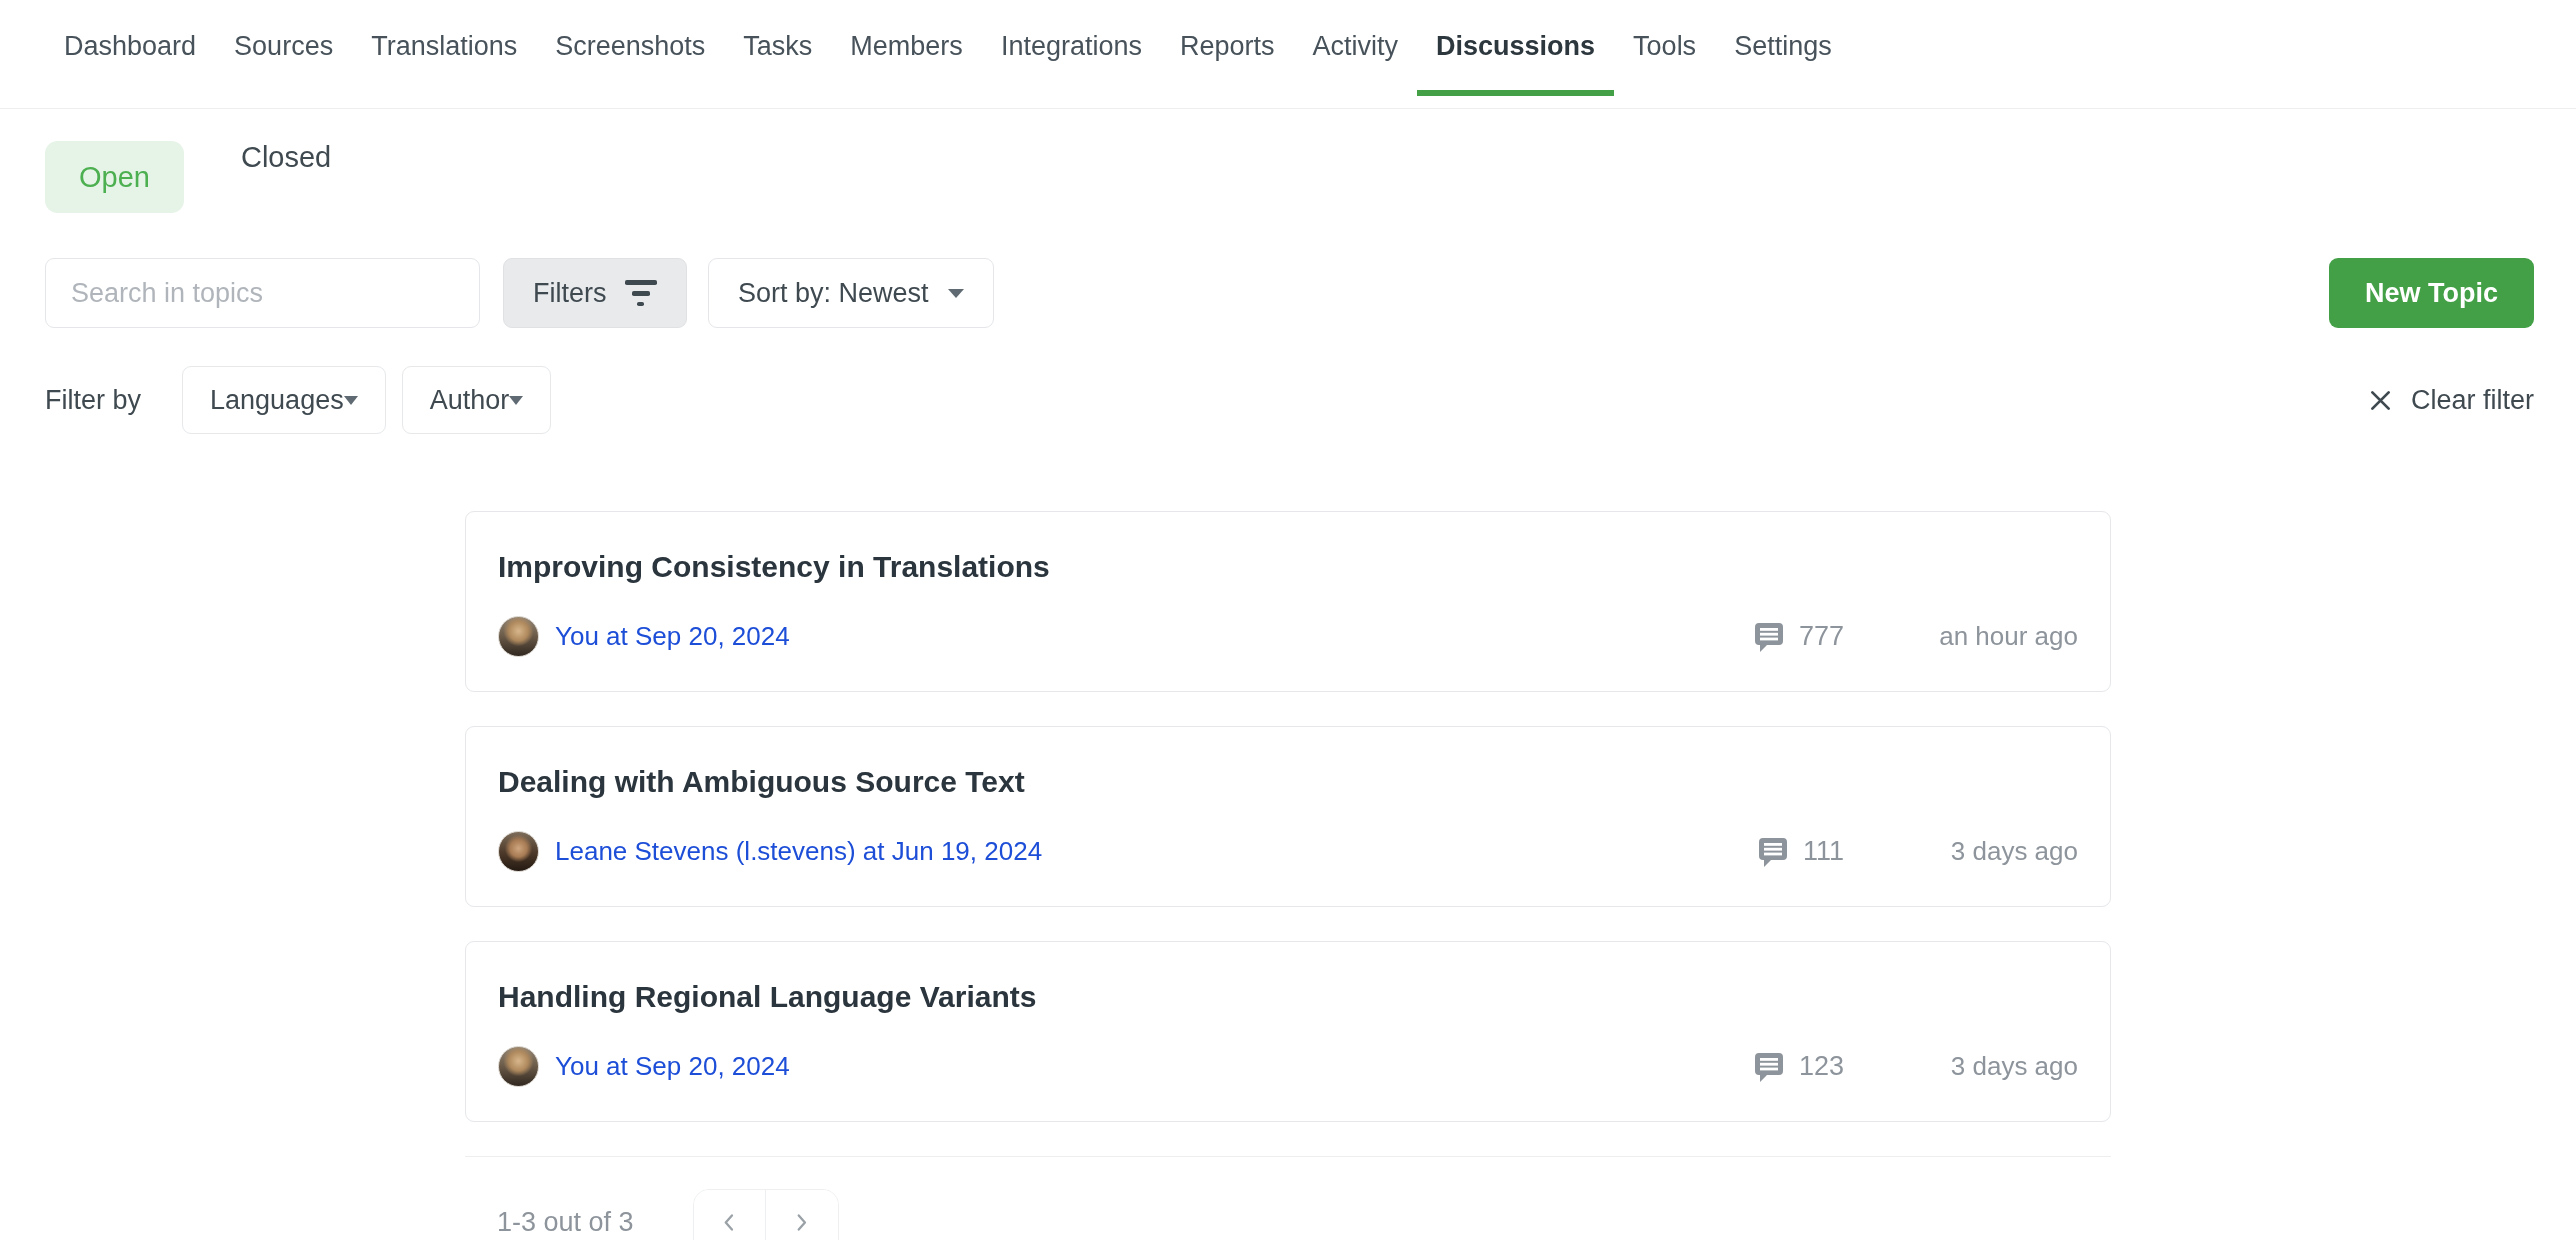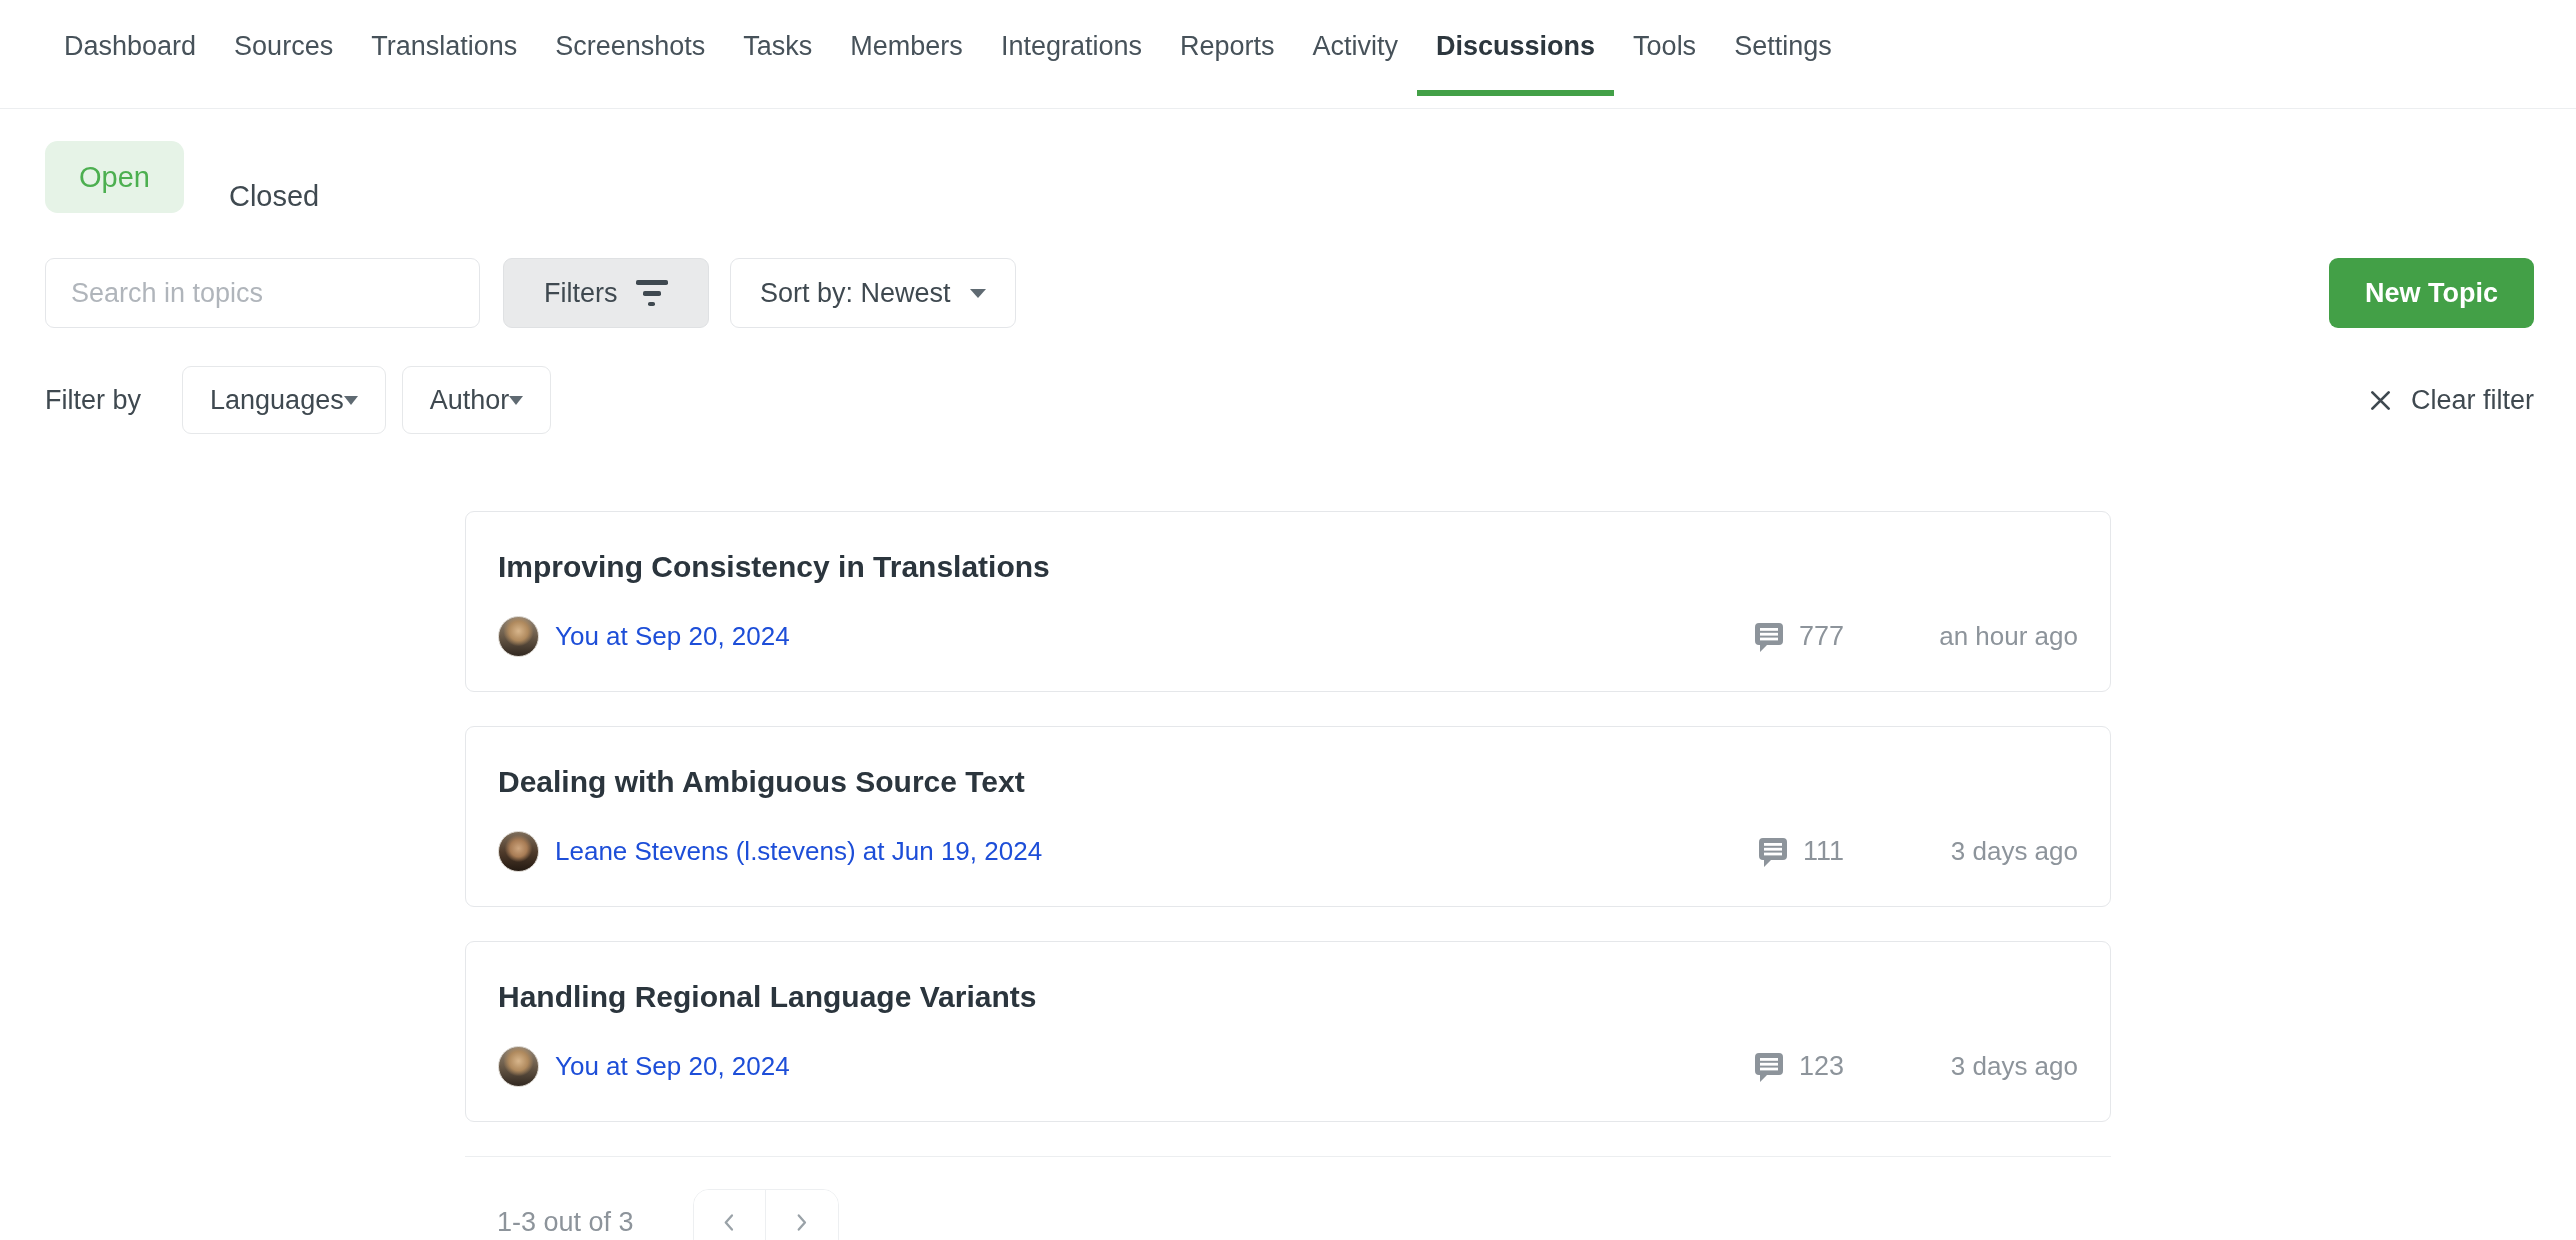--- a/index.html
+++ b/index.html
@@ -21,41 +21,41 @@
     padding: 0 19px; margin-bottom: 46px; cursor: pointer; white-space: nowrap;
   }
   .nav-item.active { font-weight: 700; color: #2d373e; }
   .nav-underline {
     position: absolute; left: 0; right: 0; bottom: -34px; height: 6.3px;
     background: #43a047; display: none;
   }
   .nav-item.active .nav-underline { display: block; }
 
   
-  .tabs { margin: 32px 45px 0; display: flex; align-items: flex-end; }
+  .tabs { margin: 32px 45px 0; display: flex; align-items: flex-start; gap: 12px; }
   .tab-open {
     background: #e6f3e7; color: #4caf50; font-size: 29px;
     padding: 19.7px 34px; border-radius: 12.5px; cursor: pointer;
   }
   .tab-closed { font-size: 29px; color: #3f4950; margin-left: 45px; cursor: pointer; }
 
   
   .toolbar { margin: 45px 42px 0 45px; display: flex; align-items: center; }
   .search-input {
     width: 435px; height: 70px; border: 1.8px solid #e4e6e9; border-radius: 9px;
     padding: 0 25px; font-size: 27px; color: #3f4950; outline: none;
     font-family: inherit;
   }
   .search-input::placeholder { color: #b0b5bb; }
   .btn {
     height: 70px; display: inline-flex; align-items: center; justify-content: center;
     border-radius: 9px; font-size: 27px; color: #3f4950; cursor: pointer;
     background: #fff; border: 1.8px solid #e4e6e9; white-space: nowrap;
   }
-  .filters-btn { margin-left: 23px; padding: 0 40px; background: #e9eaeb; border-color: #dfe1e3; gap: 18px; }
+  .filters-btn { margin-left: 23px; padding: 0 29px; background: #e9eaeb; border-color: #dfe1e3; gap: 18px; }
   .filter-icon { display: inline-flex; flex-direction: column; align-items: center; gap: 6.3px; }
   .filter-icon i { display: block; height: 4.5px; background: #3f4950; border-radius: 1.8px; }
   .filter-icon i:nth-child(1) { width: 32px; }
   .filter-icon i:nth-child(2) { width: 18px; }
   .filter-icon i:nth-child(3) { width: 7.2px; }
   .sort-btn { margin-left: 21.5px; padding: 0 29px; gap: 19.7px; }
   .caret-down {
     width: 0; height: 0;
     border-left: 8px solid transparent; border-right: 8px solid transparent;
     border-top: 9.8px solid #5f6a72;

